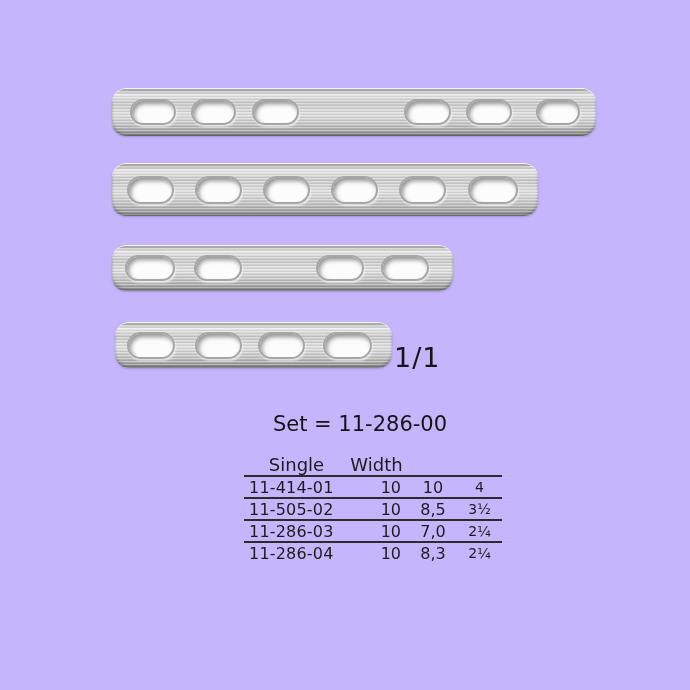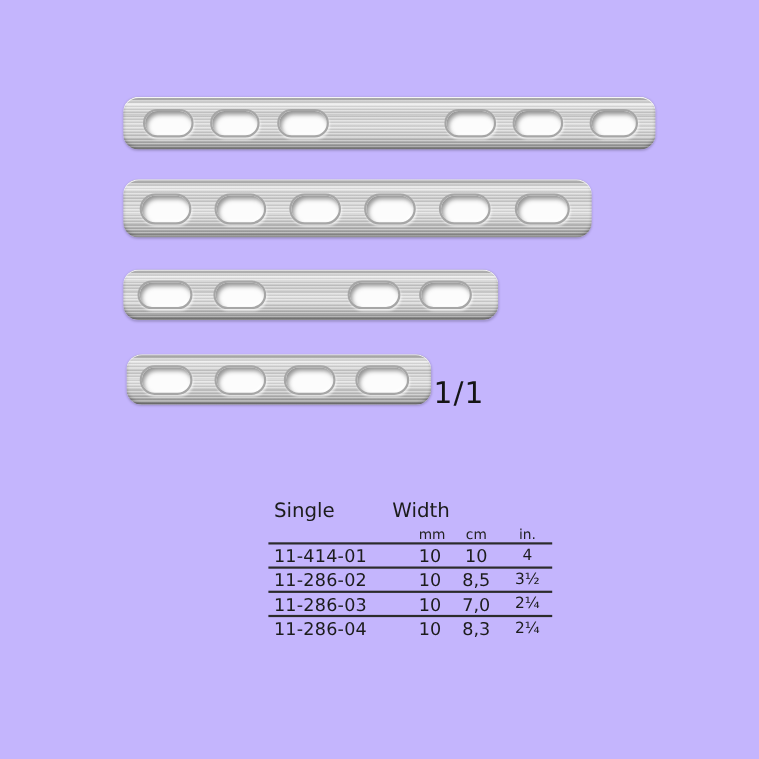--- a/index.html
+++ b/index.html
@@ -42,22 +42,22 @@
     text-align:center;font-size:21px;color:#141414;
   }
   .size-table{
     position:absolute;left:244px;top:450px;width:258px;
     font-size:16px;color:#1c1c1c;
   }
   .hdr,.units,.trow{
     display:grid;grid-template-columns:100px 65px 48px 45px;align-items:end;
   }
   .hdr{font-size:18px;}
-  .hdr .c1{padding-left:5px;text-align:left;}
-  .hdr .c2{text-align:right;padding-top:4px;}
+  .hdr .c1{padding-left:5px;text-align:center;}
+  .hdr .c2{text-align:center;padding-top:4px;}
   .hdr .c34{grid-column:3/5;text-align:center;}
   .units{font-size:12.5px;height:18px;color:#222;}
   .units .c2{text-align:right;padding-right:4px;}
   .units .c3,.units .c4{text-align:center;}
   .tbody .trow{border-top:2px solid #2b2b2b;height:20px;align-items:center;}
   .trow .cat{padding-left:5px;text-align:left;letter-spacing:0.2px;}
   .trow .mm{text-align:right;padding-right:8px;}
   .trow .cm{text-align:center;}
   .trow .in{text-align:center;font-size:14px;}
 </style>
@@ -92,41 +92,36 @@
       <div class="plate" style="left: 115px; top: 322px; width: 277px; height: 46px;">
         <div class="hole" style="left: 12px; top: 10px; width: 44px; height: 23px;"></div>
         <div class="hole" style="left: 80px; top: 10px; width: 43px; height: 23px;"></div>
         <div class="hole" style="left: 143px; top: 10px; width: 43px; height: 23px;"></div>
         <div class="hole" style="left: 208px; top: 10px; width: 45px; height: 23px;"></div>
       </div>
     </div>
 
   <div class="scale-label">1/1</div>
 
+  <div class="set-title">Set = 11-286-00</div>
 
   <div class="size-table">
     <div class="hdr">
       <div class="c1">Single</div>
       <div class="c2">Width</div>
-    </div>
-    <div class="units">
-      <div class="c1"></div>
-      <div class="c2">mm</div>
-      <div class="c3">cm</div>
-      <div class="c4">in.</div>
     </div>
     <div class="tbody">
         <div class="trow">
           <div class="cat">11-414-01</div>
           <div class="mm">10</div>
           <div class="cm">10</div>
           <div class="in">4</div>
         </div>
         <div class="trow">
-          <div class="cat">11-286-02</div>
+          <div class="cat">11-505-02</div>
           <div class="mm">10</div>
           <div class="cm">8,5</div>
           <div class="in">3½</div>
         </div>
         <div class="trow">
           <div class="cat">11-286-03</div>
           <div class="mm">10</div>
           <div class="cm">7,0</div>
           <div class="in">2¼</div>
         </div>

